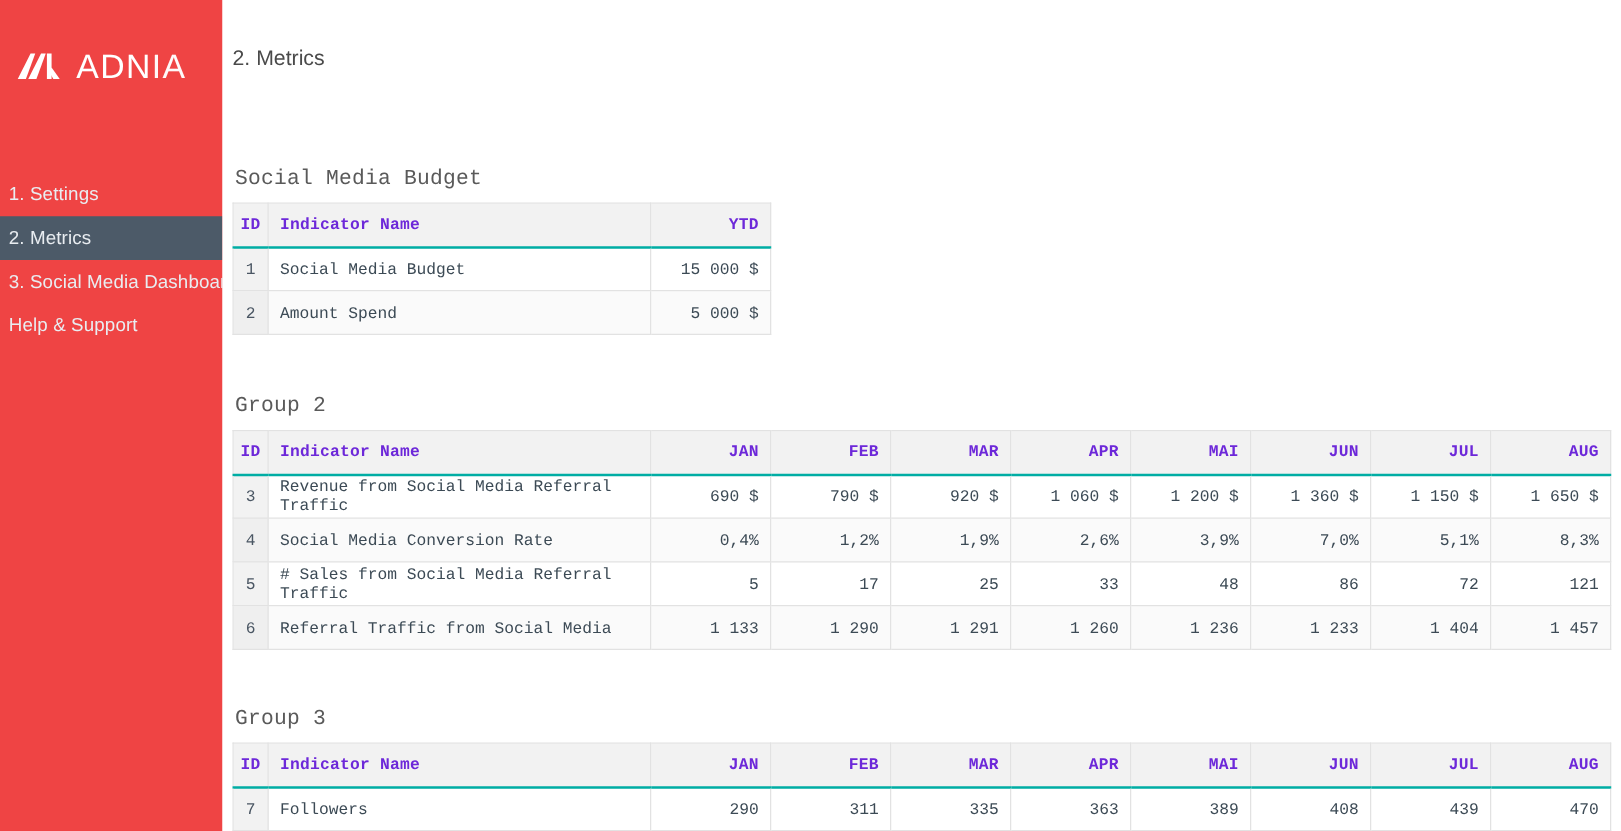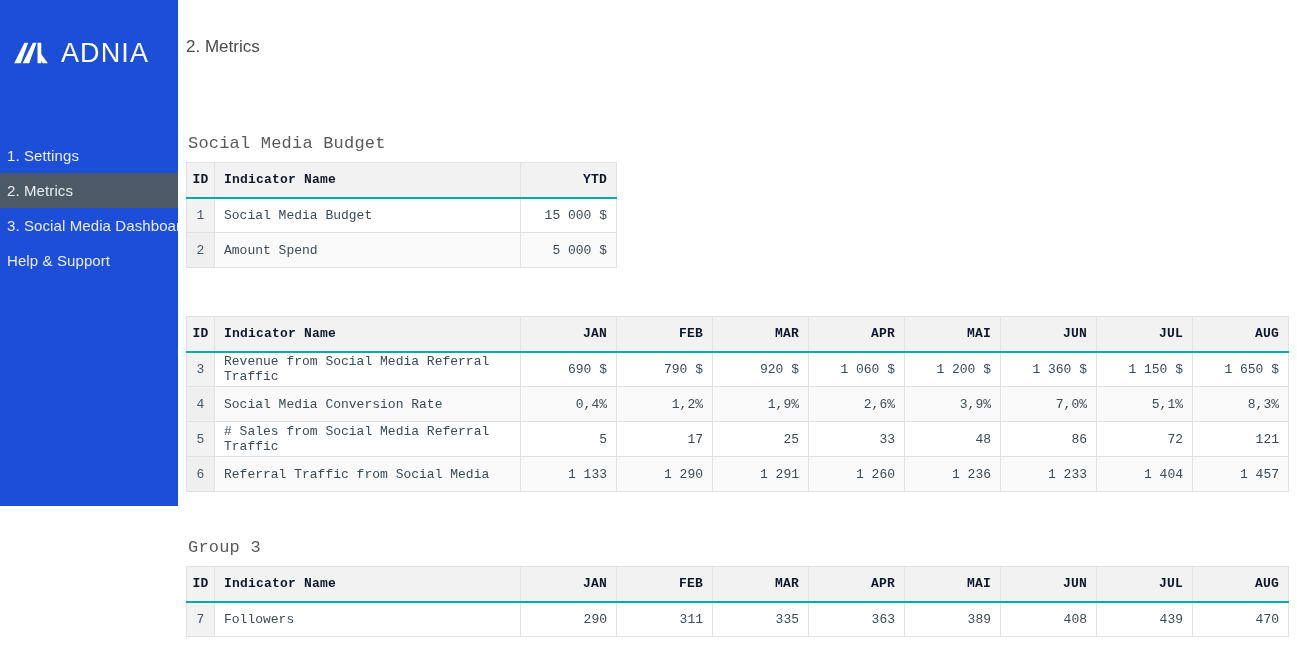--- a/index.html
+++ b/index.html
@@ -14,22 +14,22 @@
     display: flex;
     width: 1297px;
     height: 665px;
     position: relative;
   }
 
   
   .sidebar {
     width: 178px;
     min-width: 178px;
-    height: 506px;
-    background: #1d4ed8;
+    height: 665px;
+    background: #ef4444;
     position: relative;
     overflow: hidden;
   }
   .brand {
     display: flex;
     align-items: center;
     gap: 11px;
     padding: 30px 0 0 12px;
     height: 76px;
   }
@@ -100,21 +100,21 @@
     border: 1px solid #e2e2e2;
     height: 35px;
     padding: 0 9px;
     font-weight: 400;
     vertical-align: middle;
     background: #ffffff;
   }
   table.grid thead th {
     background: #f2f2f2;
     font-weight: bold;
-    color: #0f172a;
+    color: #6d28d9;
     font-size: 13px;
     border-bottom: 2px solid #00ada4;
     letter-spacing: .2px;
   }
   table.grid thead th.c-id { text-align: center; width: 28px; padding: 0 4px; }
   table.grid thead th.c-name { text-align: left; width: 306px; }
   table.grid thead th.c-val { text-align: right; width: 96px; }
 
   table.grid tbody td.c-id {
     text-align: center;
@@ -189,20 +189,21 @@
               <td class="c-name">Amount Spend</td>
               <td class="c-val">5 000 $</td>
             </tr>
           </tbody>
         </table>
       </section>
 
       <div class="gap-lg"></div>
 
       <section class="section">
+        <h2 class="section-title">Group 2</h2>
         <table class="grid">
           <thead>
             <tr>
               <th class="c-id">ID</th>
               <th class="c-name">Indicator Name</th>
               <th class="c-val">JAN</th>
               <th class="c-val">FEB</th>
               <th class="c-val">MAR</th>
               <th class="c-val">APR</th>
               <th class="c-val">MAI</th>

